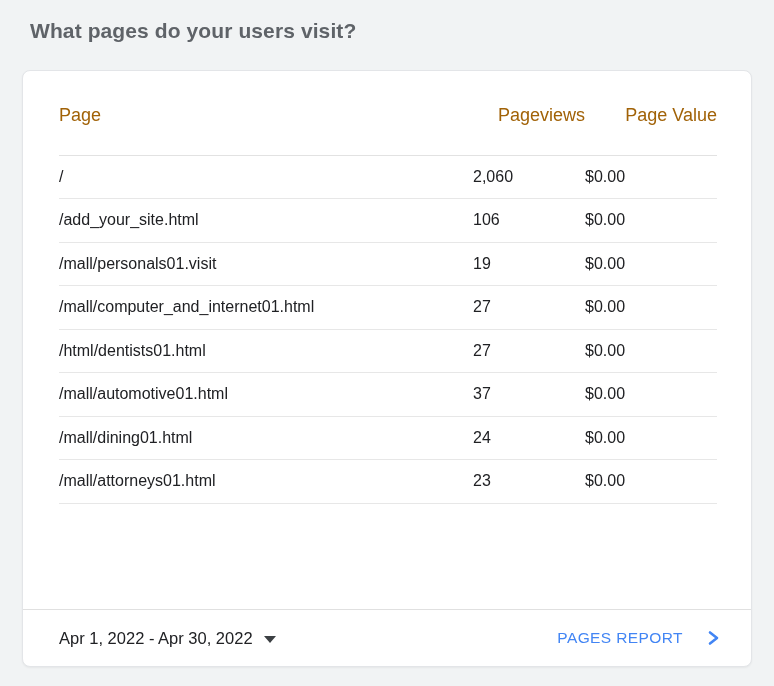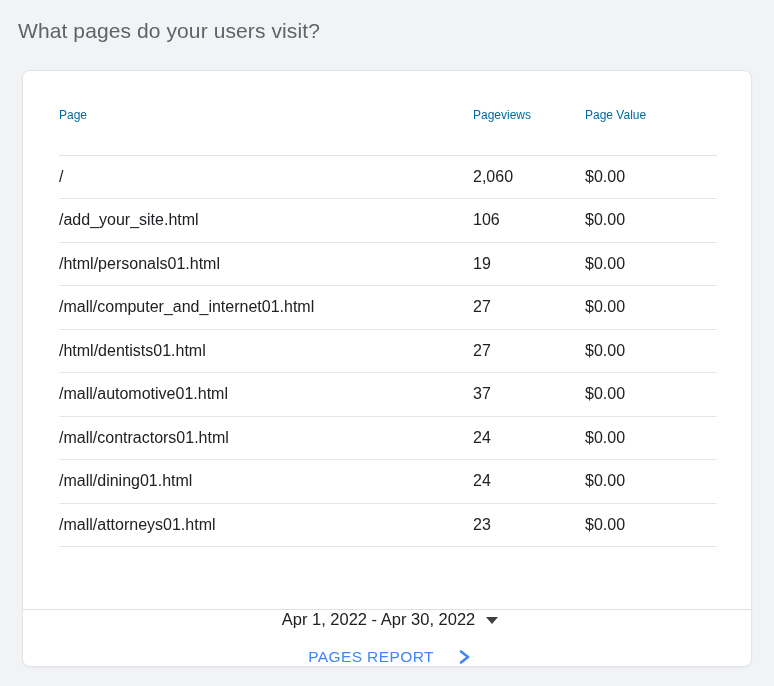--- a/index.html
+++ b/index.html
@@ -6,23 +6,23 @@
   html, body {
     width: 774px; height: 686px;
     background: #f1f3f4;
     font-family: "Liberation Sans", "DejaVu Sans", sans-serif;
     overflow: hidden;
   }
   .page { position: relative; width: 774px; height: 686px; }
 
   .page-title {
     position: absolute;
-    left: 18px; top: 19px;
+    left: 30px; top: 19px;
     font-size: 21px;
-    font-weight: 400;
+    font-weight: 700;
     color: #5f6368;
     letter-spacing: 0.1px;
   }
 
   .card {
     position: absolute;
     left: 22px; top: 70px;
     width: 730px; height: 597px;
     background: #ffffff;
     border: 1px solid #e3e5e8;
@@ -42,48 +42,47 @@
   }
   col.c-page { width: auto; }
   col.c-views { width: 112px; }
   col.c-value { width: 132px; }
 
   thead th {
     height: 84px;
     vertical-align: middle;
     padding-top: 5px;
     font-weight: 400;
-    font-size: 12px;
-    color: #0369a1;
+    font-size: 18px;
+    color: #a16207;
     text-align: left;
     border-bottom: 1px solid #e2e2e2;
     white-space: nowrap;
   }
-  thead th.num { }
+  thead th.num { text-align: right; }
 
   tbody td {
     height: 43.5px;
     font-size: 16px;
     color: #202124;
     border-bottom: 1px solid #e7e7e7;
     vertical-align: middle;
     white-space: nowrap;
     overflow: hidden;
   }
   tbody td.num { text-align: left; }
 
   .card-footer {
     height: 57px;
     border-top: 1px solid #e0e0e0;
     display: flex;
     align-items: center;
     justify-content: space-between;
     padding: 0 30px 0 36px;
     margin-top: auto;
-    flex-direction: column;
   }
 
   .date-select {
     display: flex;
     align-items: center;
     cursor: pointer;
     font-size: 16.5px;
     color: #202124;
   }
   .caret {
@@ -134,42 +133,37 @@
               <td>/</td>
               <td class="num">2,060</td>
               <td class="num">$0.00</td>
             </tr>
             <tr>
               <td>/add_your_site.html</td>
               <td class="num">106</td>
               <td class="num">$0.00</td>
             </tr>
             <tr>
-              <td>/html/personals01.html</td>
+              <td>/mall/personals01.visit</td>
               <td class="num">19</td>
               <td class="num">$0.00</td>
             </tr>
             <tr>
               <td>/mall/computer_and_internet01.html</td>
               <td class="num">27</td>
               <td class="num">$0.00</td>
             </tr>
             <tr>
               <td>/html/dentists01.html</td>
               <td class="num">27</td>
               <td class="num">$0.00</td>
             </tr>
             <tr>
               <td>/mall/automotive01.html</td>
               <td class="num">37</td>
-              <td class="num">$0.00</td>
-            </tr>
-            <tr>
-              <td>/mall/contractors01.html</td>
-              <td class="num">24</td>
               <td class="num">$0.00</td>
             </tr>
             <tr>
               <td>/mall/dining01.html</td>
               <td class="num">24</td>
               <td class="num">$0.00</td>
             </tr>
             <tr>
               <td>/mall/attorneys01.html</td>
               <td class="num">23</td>

